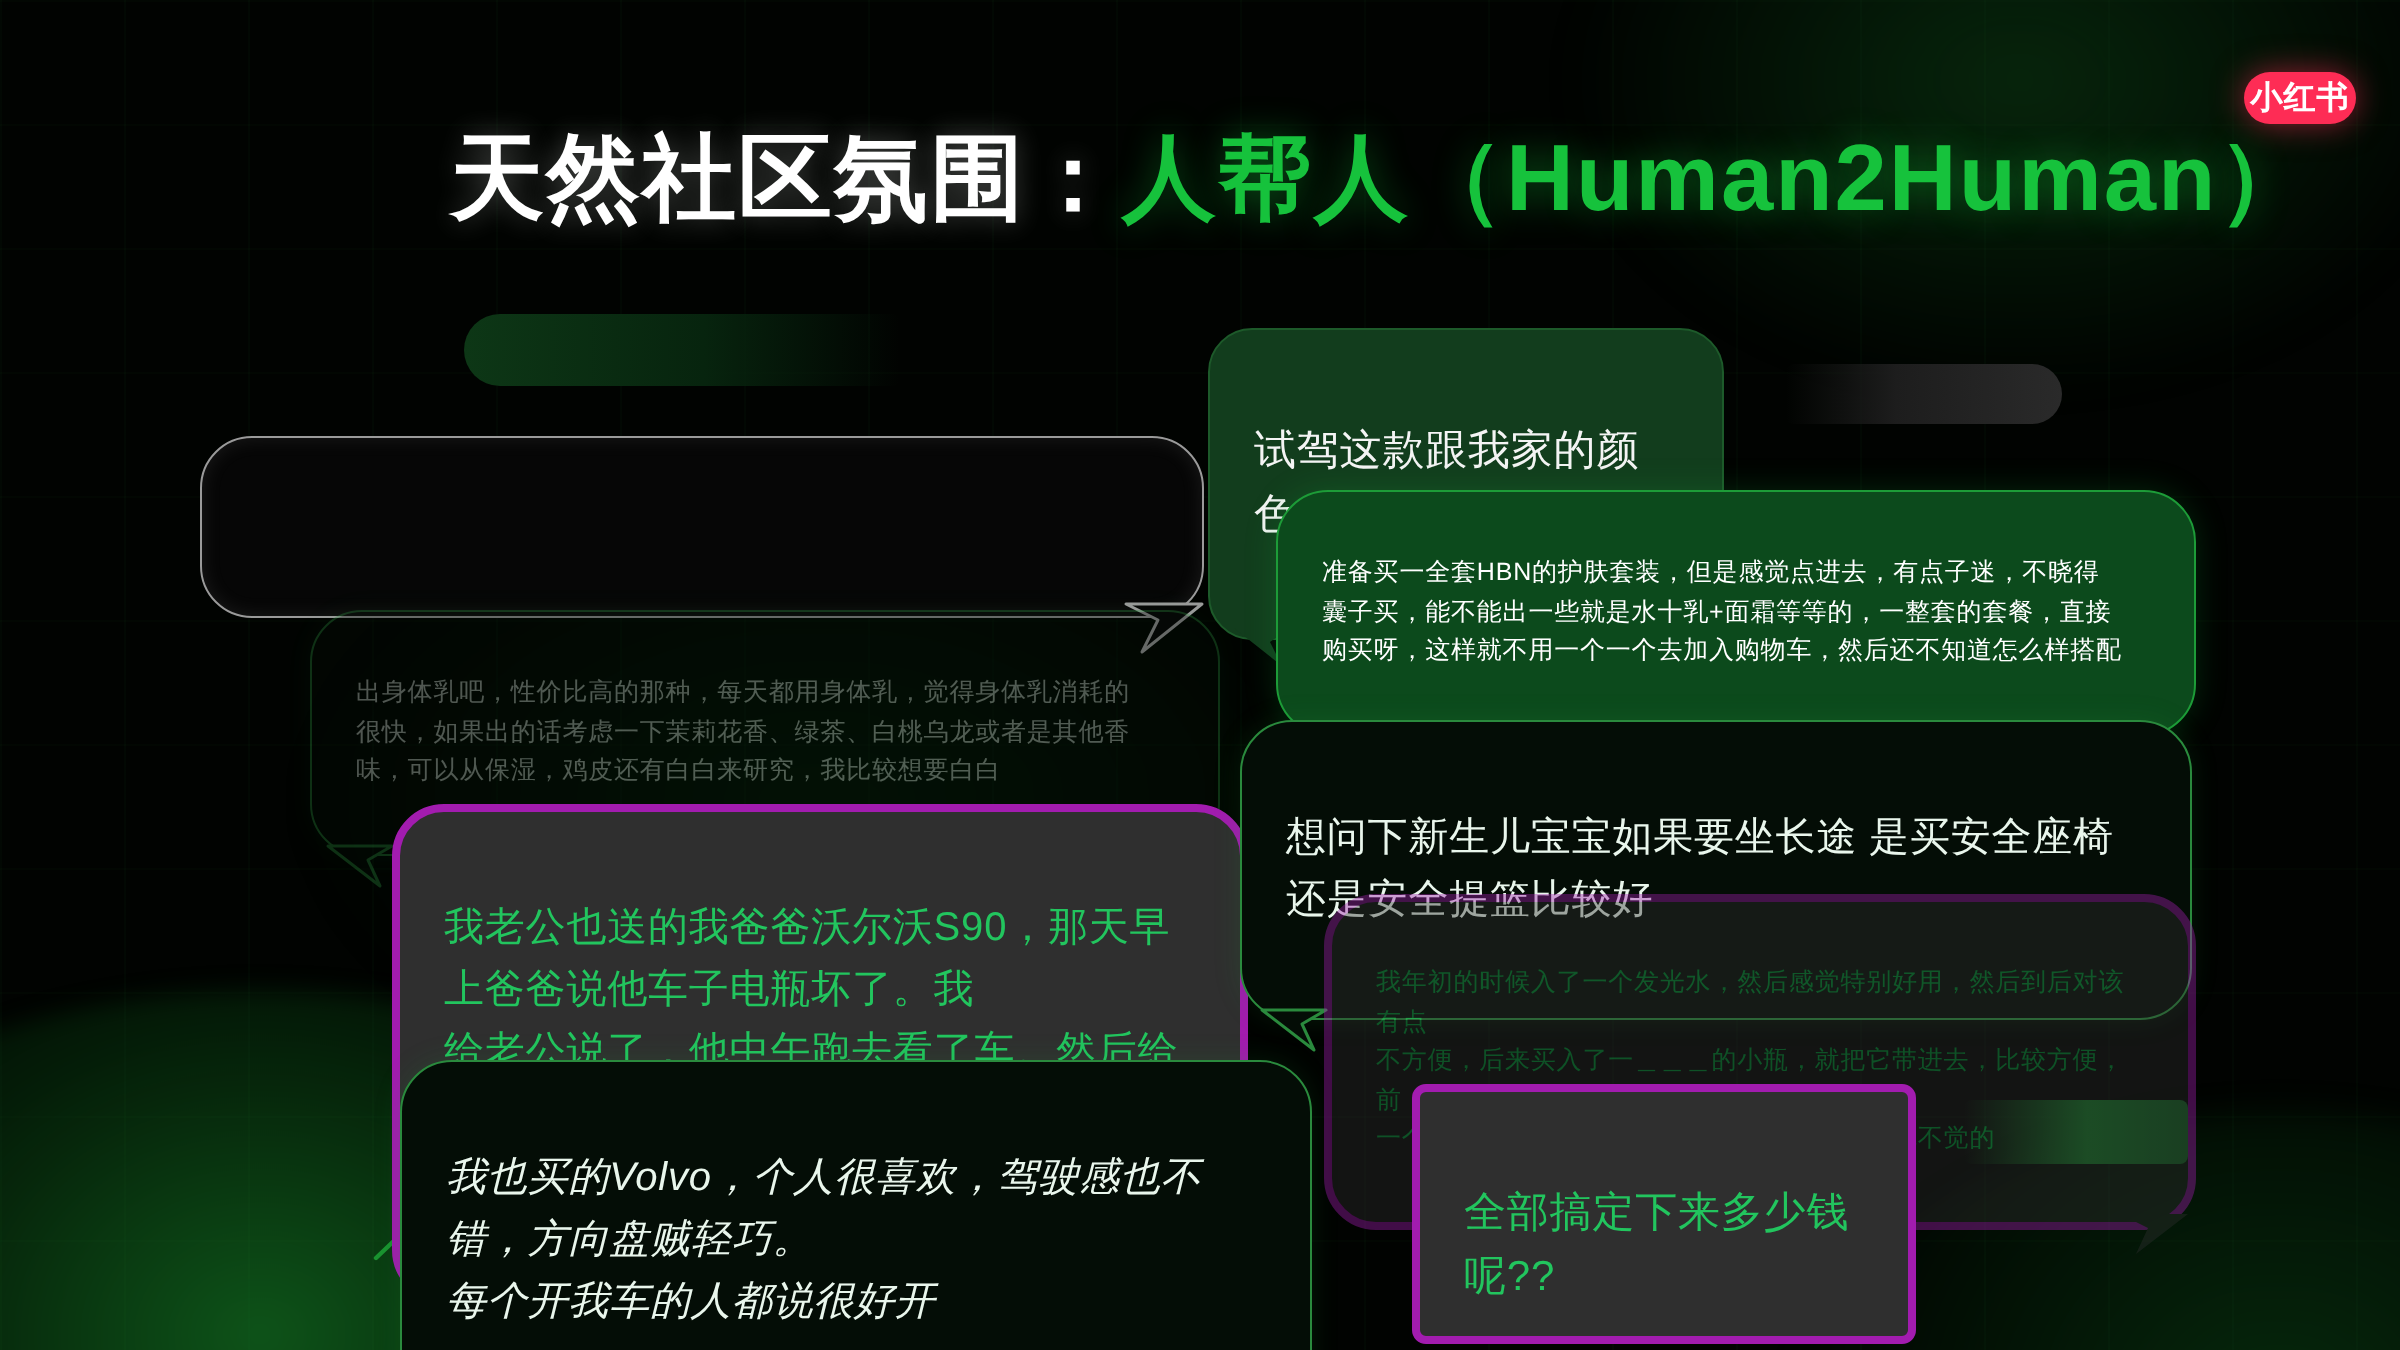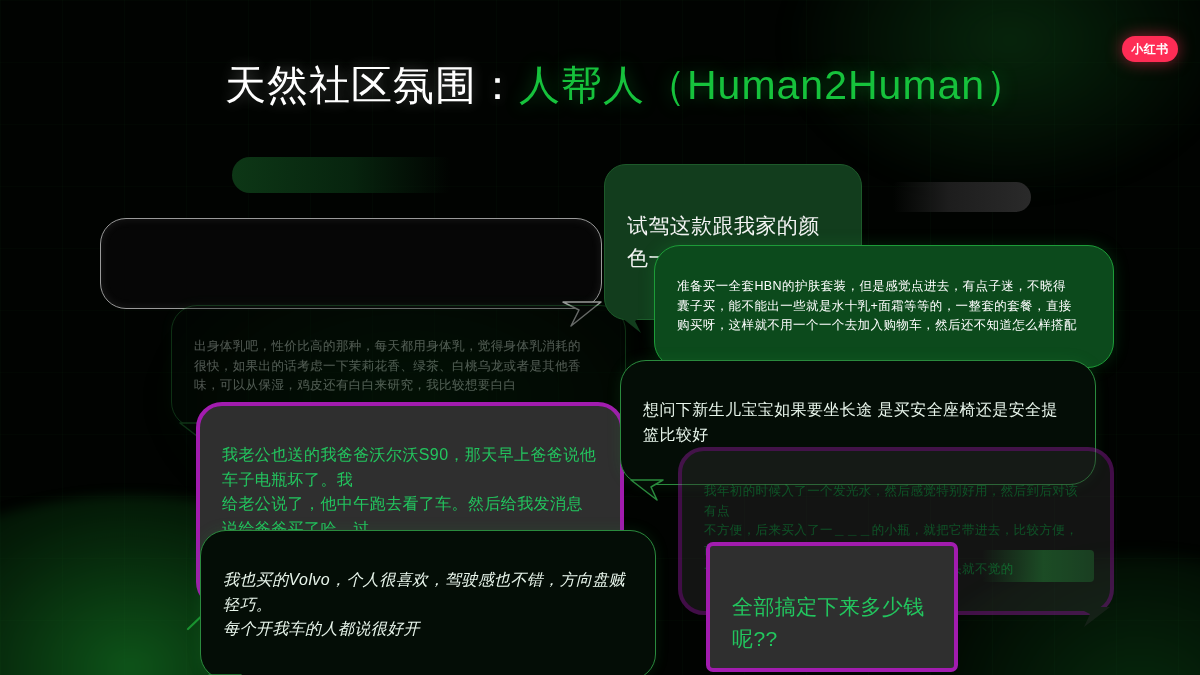--- a/index.html
+++ b/index.html
@@ -66,37 +66,37 @@
   .arrow-bl {
     position:absolute; left:186px; bottom:44px;
     width:90px; height:46px;
     pointer-events:none; opacity:.85;
   }
 
   
   .title {
     position:absolute;
     left:225px; top:58px;
-    font-size:41px;
-    font-weight:normal;
+    font-size:47px;
+    font-weight:bold;
     letter-spacing:1px;
     white-space:nowrap;
     text-shadow:0 0 14px rgba(255,255,255,.28);
   }
   .title .zh { color:#ffffff; }
   .title .en { color:#16c23c; text-shadow:0 0 18px rgba(22,194,60,.45); }
 
   .logo {
     position:absolute;
     right:22px; top:36px;
     width:56px; height:26px;
     border-radius:13px;
     background:#fe2c55;
     color:#fff;
-    font-size:12px;
+    font-size:16px;
     font-weight:bold;
     display:flex; align-items:center; justify-content:center;
     letter-spacing:.5px;
     box-shadow:0 0 16px rgba(254,44,85,.55);
   }
 
   
   .bubble {
     position:absolute;
     border-radius:26px;
@@ -164,22 +164,22 @@
   }
   .ghost-green-br {
     left:982px; top:550px;
     width:112px; height:32px;
     background:linear-gradient(to right, rgba(0,0,0,0) 0%, #10601f 55%, #0c4a19 100%);
     border-radius:4px;
   }
 
   
   .t-lg { font-size:21px; }
-  .t-md { font-size:16px; }
-  .t-sm { font-size:12.5px;margin-left:16px; }
+  .t-md { font-size:20px; }
+  .t-sm { font-size:12.5px; }
 </style>
 </head>
 <body>
 
 <div id="slide">
 
   <div class="bg-grid"></div>
   <div class="glow-tr"></div>
   <div class="glow-mid"></div>
   <div class="glow-bl"></div>

